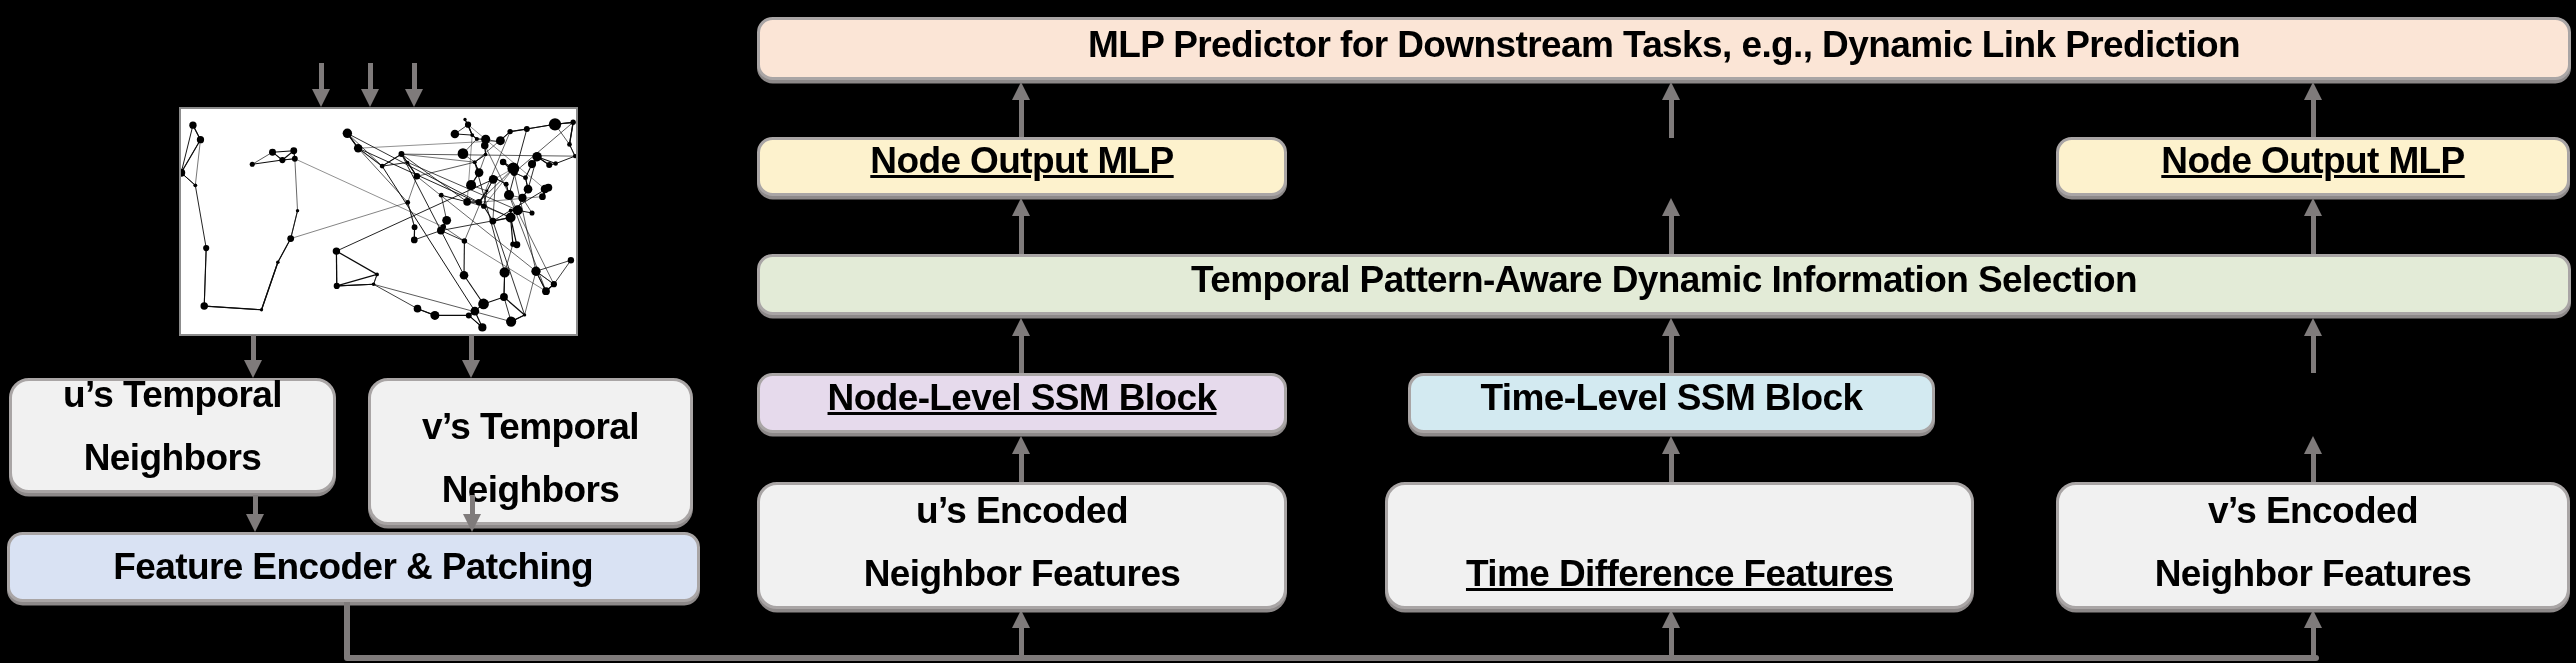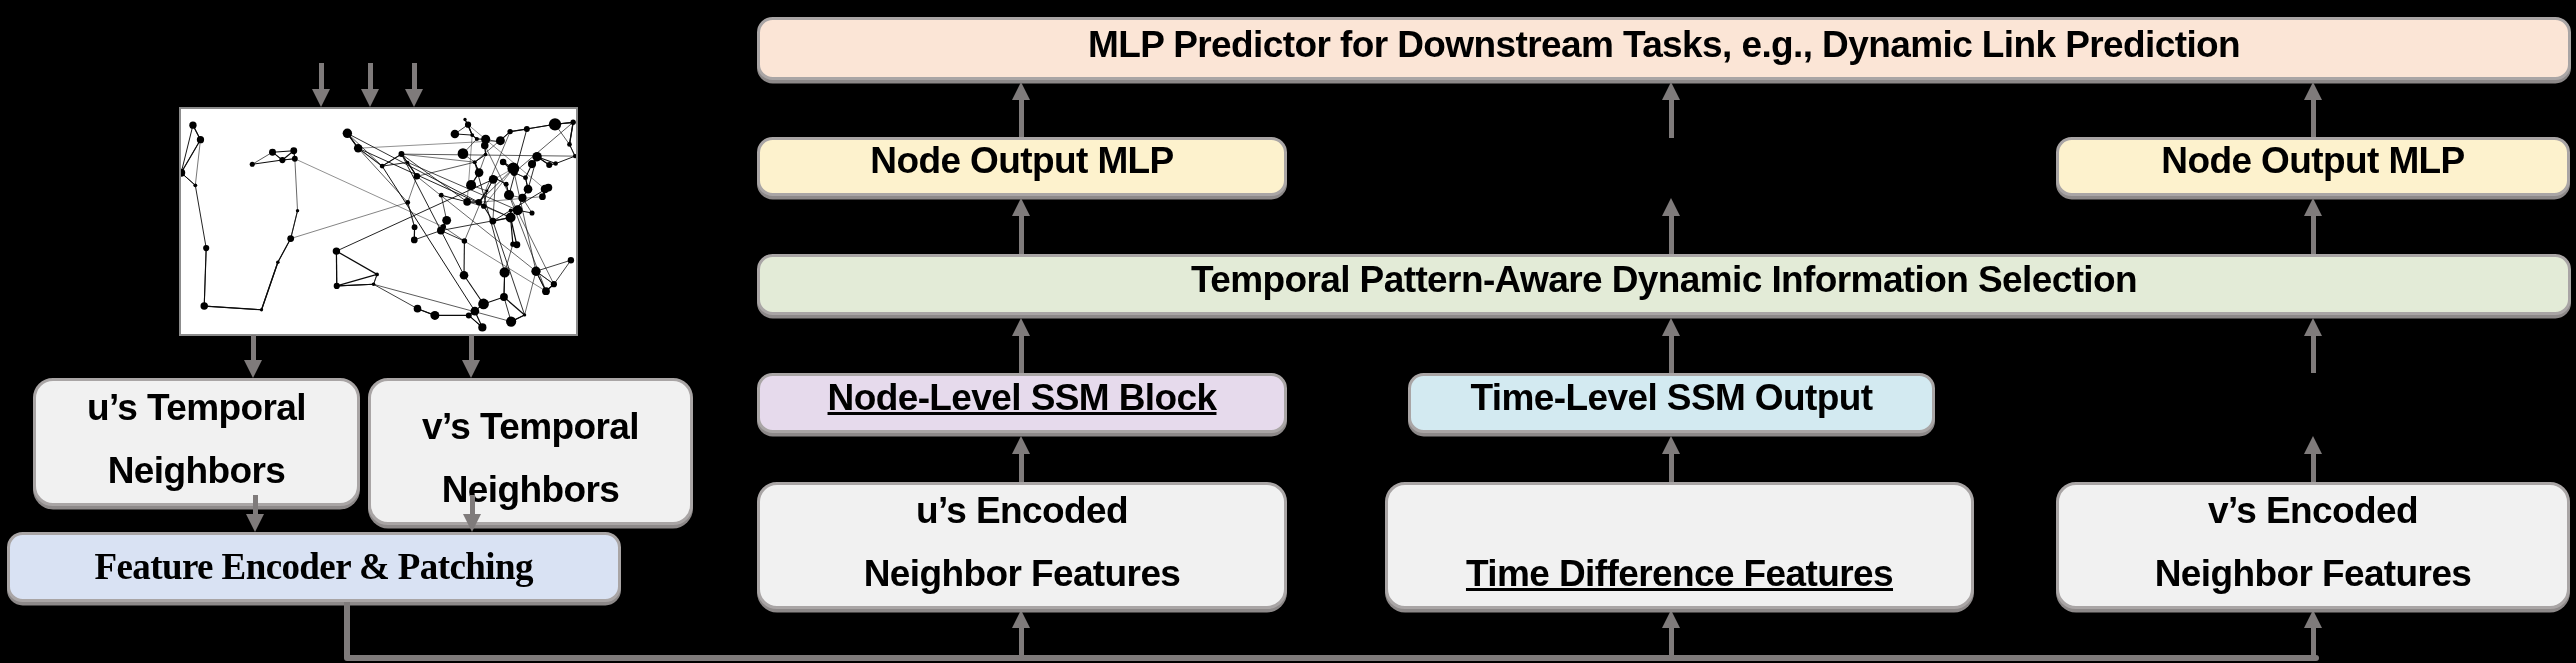--- a/index.html
+++ b/index.html
@@ -16,21 +16,21 @@
   }
   .box{
     position:absolute; box-sizing:border-box;
     display:flex; align-items:flex-end; justify-content:center; text-align:center;
     border:3.4px solid var(--border); border-radius:15.6px;
     box-shadow:0 3.4px 0 var(--shadow);
     font-size:37px; line-height:1.7; letter-spacing:-0.6px;
   }
   .box span{white-space:pre-line;}
   .round{border-radius:20px;}
-  .fill-pink{background:var(--pink);}   .fill-yellow{background:var(--yellow);}
+  .fill-pink{background:var(--pink);}   .fill-yellow{background:var(--yellow);text-decoration:underline;}
   .fill-green{background:var(--green);} .fill-purple{background:var(--purple);text-decoration:underline;}
   .fill-cyan{background:var(--cyan);}   .fill-gray{background:var(--gray);}
   .fill-blue{background:var(--blue);}
   .arr{position:absolute;width:19px;}
   .arr::before,.arr::after{content:'';position:absolute;}
   .arr-up::before{top:0;left:0;border-left:9.5px solid transparent;border-right:9.5px solid transparent;border-bottom:18px solid var(--arrow);}
   .arr-up::after{left:6.7px;top:15.6px;bottom:0;width:5.6px;background:var(--arrow);}
   .arr-down::before{bottom:0;left:0;border-left:9.5px solid transparent;border-right:9.5px solid transparent;border-top:18px solid var(--arrow);}
   .arr-down::after{left:6.7px;top:0;bottom:15.6px;width:5.6px;background:var(--arrow);}
   .conn{position:absolute;background:var(--arrow);}
@@ -379,33 +379,33 @@
         <circle cx="539.2" cy="345.7" r="9.5" fill="#000"></circle>
         <circle cx="421.5" cy="354.1" r="6.8" fill="#000"></circle>
         <circle cx="463.3" cy="215.5" r="7.0" fill="#000"></circle>
         <circle cx="467.5" cy="209.0" r="4.9" fill="#000"></circle>
       </svg>
   </div>
 
   <div class="arr arr-down" style="left:244px;top:335px;height:43px;"></div>
   <div class="arr arr-down" style="left:462px;top:335px;height:43px;"></div>
 
-  <div class="box round fill-gray" style="left:33px;top:378px;width:327px;height:128px;">
+  <div class="box round fill-gray" style="left:9px;top:378px;width:327px;height:115px;">
     <span>u’s Temporal
 Neighbors</span>
   </div>
   <div class="box round fill-gray" style="left:368px;top:378px;width:325px;height:147px;">
     <span>v’s Temporal
 Neighbors</span>
   </div>
 
   <div class="arr arr-down" style="left:246px;top:495px;height:37px;"></div>
   <div class="arr arr-down" style="left:463px;top:495px;height:37px;"></div>
 
-  <div class="box fill-blue" style="left:6.7px;top:532px;width:614px;height:70px;font-family:Liberation Serif, serif;">
+  <div class="box fill-blue" style="left:6.7px;top:532px;width:693px;height:70px;">
     <span>Feature Encoder &amp; Patching</span>
   </div>
 
   <div class="conn" style="left:344px;top:602px;width:5.6px;height:56px;"></div>
   <div class="conn" style="left:344px;top:655px;width:1975px;height:6.1px;border-radius:3.4px;"></div>
   <div class="arr arr-up" style="left:1012px;top:610px;height:47px;"></div>
   <div class="arr arr-up" style="left:1662px;top:610px;height:47px;"></div>
   <div class="arr arr-up" style="left:2304px;top:610px;height:47px;"></div>
 
   <div class="box fill-pink" style="left:757px;top:17px;width:1814px;height:63px;">
@@ -432,21 +432,21 @@
   </div>
 
   <div class="arr arr-up" style="left:1012px;top:318px;height:55px;"></div>
   <div class="arr arr-up" style="left:1662px;top:318px;height:55px;"></div>
   <div class="arr arr-up" style="left:2304px;top:318px;height:55px;"></div>
 
   <div class="box fill-purple" style="left:757px;top:373px;width:530px;height:60px;">
     <span>Node-Level SSM Block</span>
   </div>
   <div class="box fill-cyan" style="left:1408px;top:373px;width:527px;height:60px;">
-    <span>Time-Level SSM Output</span>
+    <span>Time-Level SSM Block</span>
   </div>
 
   <div class="arr arr-up" style="left:1012px;top:436px;height:46px;"></div>
   <div class="arr arr-up" style="left:1662px;top:436px;height:46px;"></div>
   <div class="arr arr-up" style="left:2304px;top:436px;height:46px;"></div>
 
   <div class="box round fill-gray" style="left:757px;top:482px;width:530px;height:127px;">
     <span>u’s Encoded
 Neighbor Features</span>
   </div>

